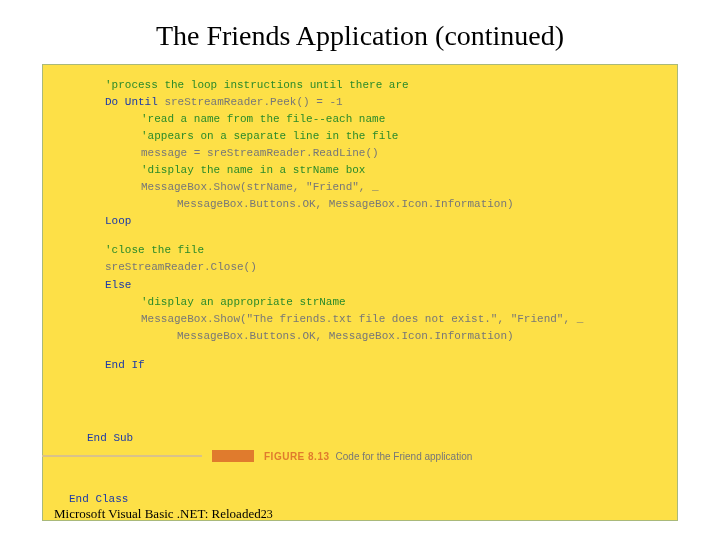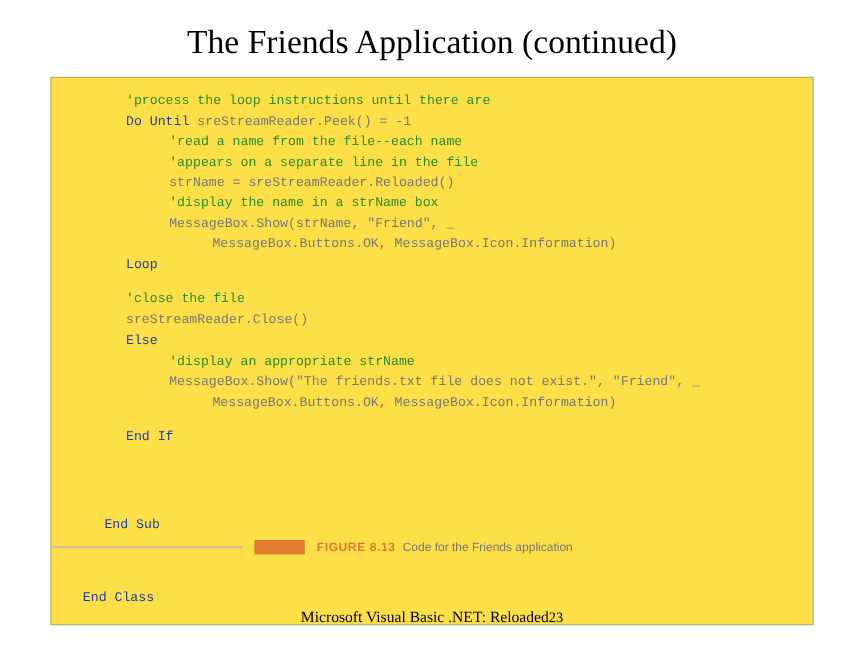--- a/index.html
+++ b/index.html
@@ -67,41 +67,41 @@
     font-weight: bold;
     letter-spacing: 0.5px;
     margin-right: 6px;
   }
   .footer {
     position: absolute;
     bottom: 18px;
     left: 54px;
     right: 54px;
     display: flex;
-    justify-content: center;
+    justify-content: flex-start;
     align-items: baseline;
     font-family: "Times New Roman", Times, serif;
     font-size: 13px;
     color: #000;
   }
   .pagenum {
     font-size: 12px;
   }
 </style>
 </head>
 <body>
 
 <h1 class="title">The Friends Application (continued)</h1>
 
 <div class="code-box">
   <span class="ind1 cm">'process the loop instructions until there are</span>
   <span class="ind1"><span class="kw">Do Until</span><span> sreStreamReader.Peek() = -1</span></span>
   <span class="ind2 cm">'read a name from the file--each name</span>
   <span class="ind2 cm">'appears on a separate line in the file</span>
-  <span class="ind2">strName = sreStreamReader.Reloaded()</span>
+  <span class="ind2">message = sreStreamReader.ReadLine()</span>
   <span class="ind2 cm">'display the name in a strName box</span>
   <span class="ind2">MessageBox.Show(strName, "Friend", _</span>
   <span class="ind3">MessageBox.Buttons.OK, MessageBox.Icon.Information)</span>
   <span class="ind1 kw">Loop</span>
   <div class="blank"></div>
   <span class="ind1 cm">'close the file</span>
   <span class="ind1">sreStreamReader.Close()</span>
   <span class="ind1 kw">Else</span>
   <span class="ind2 cm">'display an appropriate strName</span>
   <span class="ind2">MessageBox.Show("The friends.txt file does not exist.", "Friend", _</span>
@@ -110,20 +110,20 @@
   <span class="ind1 kw">End If</span>
   <div class="blank"></div>
   <span class="ind0 kw" style="padding-left:24px">End Sub</span>
   <span class="ind0 kw">End Class</span>
 </div>
 
 <div class="caption-row">
   <div class="bar-left"></div>
   <div class="bar-block"></div>
   <div class="caption-text">
-    <span class="figlabel">FIGURE 8.13</span><span>Code for the Friends application</span>
+    <span class="figlabel">FIGURE 8.13</span><span>Code for the Friend application</span>
   </div>
 </div>
 
 <div class="footer">
   <span>Microsoft Visual Basic .NET: Reloaded</span>
   <span class="pagenum">23</span>
 </div>
 
 </body></html>

